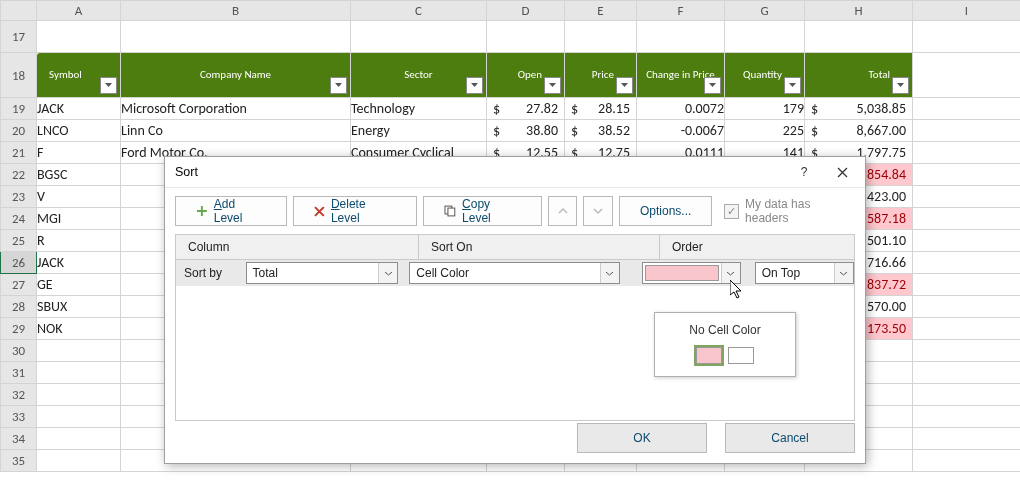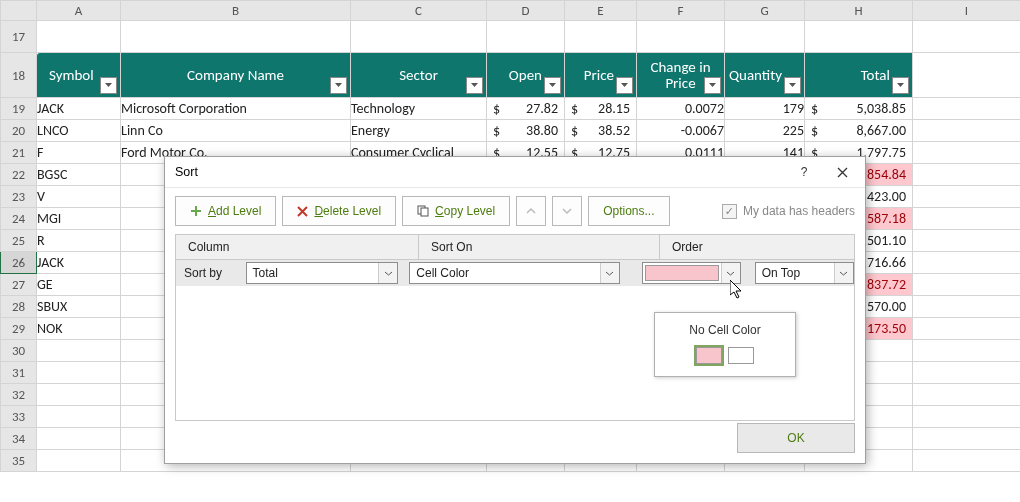--- a/index.html
+++ b/index.html
@@ -3,21 +3,21 @@
 <meta charset="utf-8">
 <style>
 html,body{margin:0;padding:0;font-family:Calibri,"Segoe UI",Arial,sans-serif;font-size:14px;color:#222;background:#fff}
 .sheet{position:relative;width:1020px;height:502px;overflow:hidden;background:#fff}
 table.grid{border-collapse:collapse;table-layout:fixed;width:1020px}
 table.grid th,table.grid td{border:1px solid #d4d4d4;padding:0;height:22px;box-sizing:border-box;font-weight:normal}
 table.grid .colhdr{background:#e6e6e6;text-align:center;font-size:13px;color:#555;height:20px}
 table.grid .rowhdr{background:#e6e6e6;text-align:center;font-size:13px;color:#555;width:36px}
 table.grid .rowhdr.sel{background:#d6d6d6;border:1px solid #217346}
 col.cA{width:36px}col.cB{width:84px}col.cC{width:230px}col.cD{width:136px}col.cE{width:78px}col.cF{width:72px}col.cG{width:88px}col.cH{width:80px}col.cI{width:108px}col.cJ{width:108px}
-.hdrcell{background:#0f766e;color:#fff;position:relative;font-size:15px}
+.hdrcell{background:#4d7c0f;color:#fff;position:relative;font-size:11px}
 .hdrcell.first{border-top-left-radius:3px}
 .hdrinner{display:flex;align-items:center;justify-content:center;height:44px;padding:0 6px;position:relative}
 .hdrinner.left{justify-content:flex-start;padding-left:12px}
 .hdrinner.right{justify-content:flex-end;padding-right:22px}
 .hdrinner .lbl{line-height:1.1;text-align:center}
 .filterbtn{position:absolute;right:3px;bottom:3px;width:15px;height:15px;background:#fff;border:1px solid #888;display:flex;align-items:center;justify-content:center}
 .filterbtn svg{width:9px;height:9px}
 .datacell{padding:0 6px;white-space:nowrap;overflow:hidden}
 .datacell.left{text-align:left}
 .datacell.right{text-align:right}
@@ -25,21 +25,21 @@
 .money .sym{color:#222}
 .pink{background:#ffc7ce}
 .pink .money,.pink .money .sym,.pink span{color:#9c0006}
 
 
 .dialog{position:absolute;left:164px;top:156px;width:700px;height:306px;background:#fff;border:1px solid #9f9f9f;box-shadow:2px 2px 10px rgba(0,0,0,0.3);font-family:Liberation Sans, sans-serif;font-size:12px}
 .titlebar{height:30px;display:flex;align-items:center;padding:0 4px 0 10px;border-bottom:1px solid #e8e8e8}
 .titlebar .t{flex:1;font-size:12.5px;color:#000}
 .titlebar .tbtn{width:38px;height:28px;display:flex;align-items:center;justify-content:center;color:#333}
 .toolbar{display:flex;align-items:center;gap:6px;padding:8px 10px}
-.btn{height:28px;border:1px solid #b8b8b8;background:#fdfdfd;padding:0 14px;display:flex;align-items:center;gap:6px;font-size:12px;color:#4d7c0f;cursor:default}
+.btn{height:28px;border:1px solid #b8b8b8;background:#fdfdfd;padding:0 20px;display:flex;align-items:center;gap:6px;font-size:12px;color:#0c4a6e;cursor:default}
 .btn .u{text-decoration:underline}
 .btn.icon-only{width:28px;padding:0;justify-content:center;color:#aaa}
 .toolbar .spacer{flex:1}
 .chk{display:flex;align-items:center;gap:6px;color:#888}
 .chk .box{width:13px;height:13px;border:1px solid #aaa;background:#f4f4f4;display:flex;align-items:center;justify-content:center;color:#888;font-size:11px}
 .gridhdr{display:flex;border:1px solid #c9c9c9;border-bottom:none;margin:0 10px;background:#f0f0f0}
 .gridhdr div{padding:5px 12px;border-right:1px solid #c9c9c9;font-size:12px}
 .gridbody{border:1px solid #c9c9c9;margin:0 10px;height:160px;background:#fff;position:relative}
 .sortrow{display:flex;align-items:center;background:#e9e9e9;height:26px}
 .sortrow .lbl{padding:0 8px;width:54px;font-size:12px}
@@ -575,19 +575,22 @@
       <div class="swatches">
         <div class="sw sel" style="background:#f9c5cd"></div>
         <div class="sw" style="background:#fff"></div>
       </div>
     </div>
   </div>
   <div class="footer">
     <div class="btn">
           <span>OK</span>
         </div>
+    <div class="btn">
+          <span>Cancel</span>
+        </div>
   </div>
 </div>
 
 <svg class="cursor" style="left:730px;top:280px" width="16" height="20" viewBox="0 0 16 20">
       <path d="M0 0 L0 15 L4 12 L7 18 L9 17 L6 11 L11 11 Z" fill="#fff" stroke="#000" stroke-width="1"></path>
     </svg>
 </div>
 
 </body></html>

